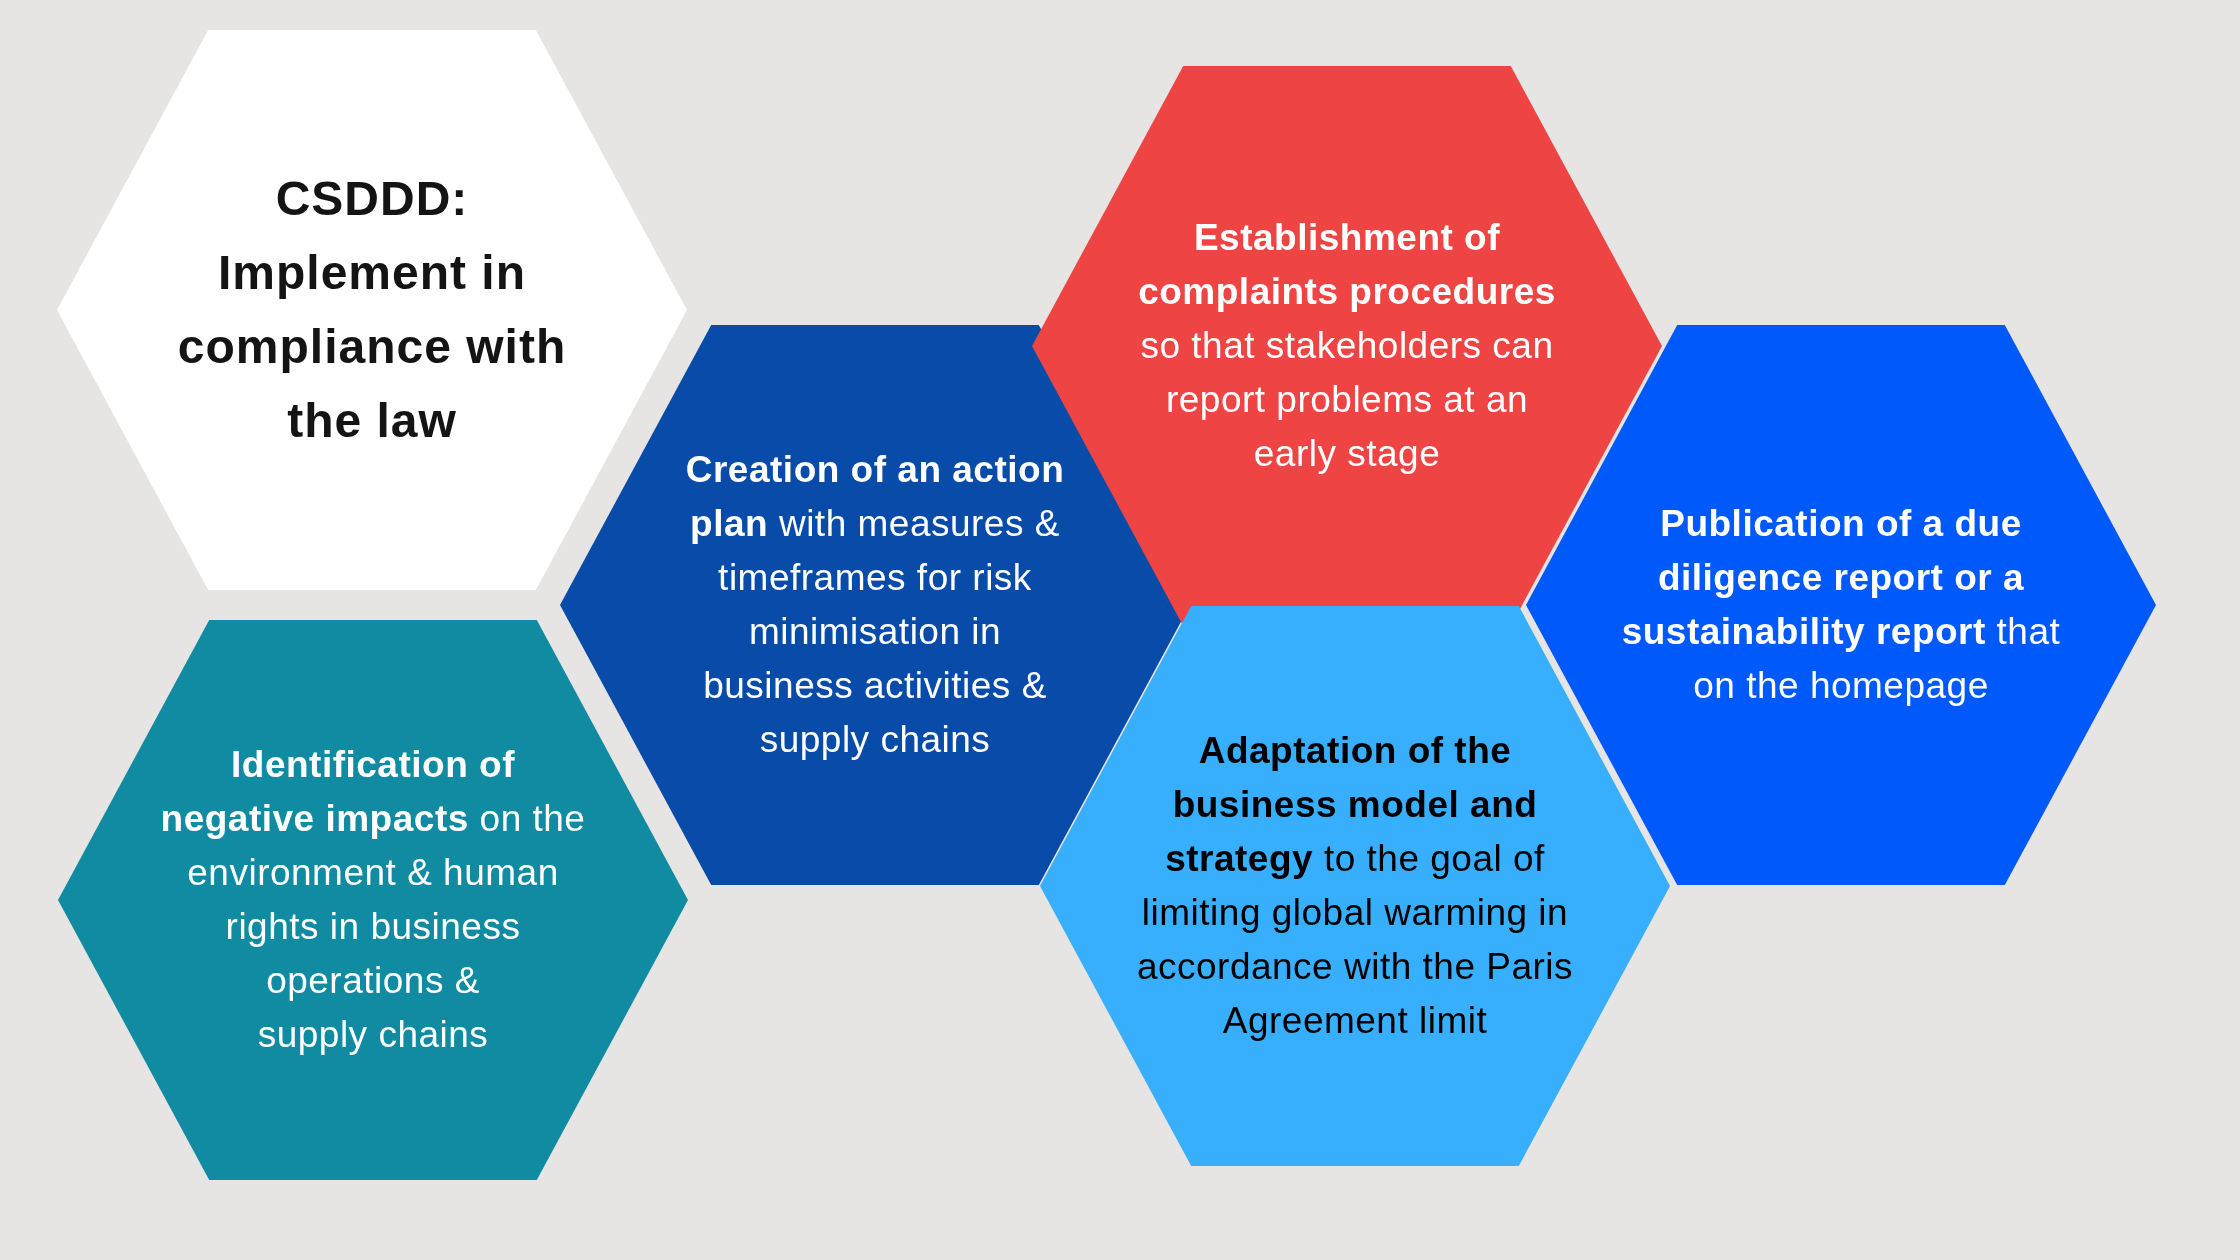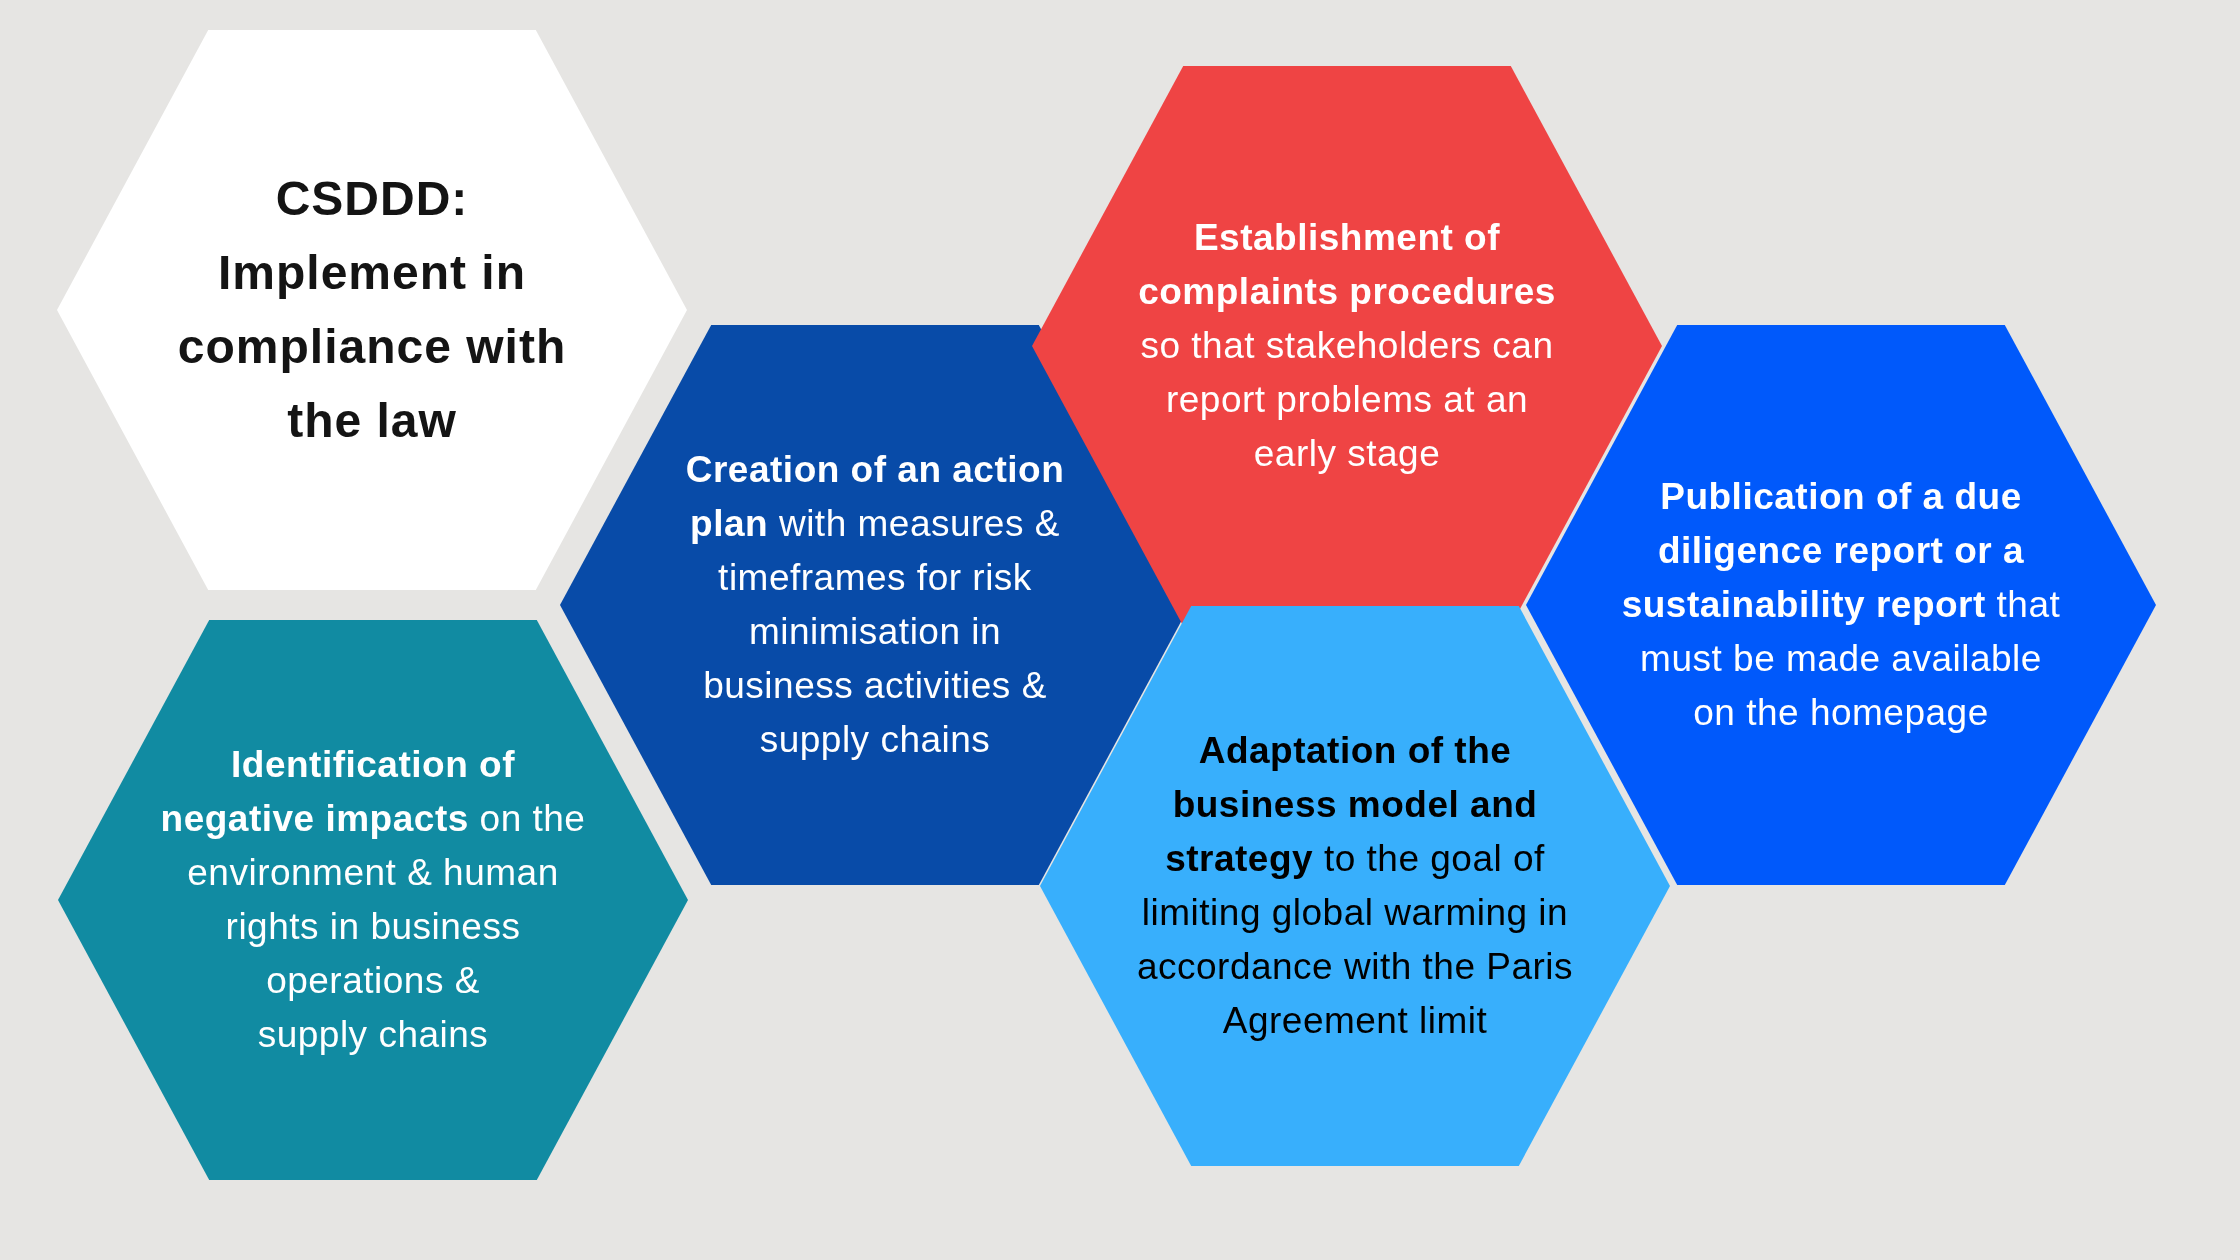--- a/index.html
+++ b/index.html
@@ -109,18 +109,17 @@
       <div class="line"><span>accordance with the Paris</span></div>
       <div class="line"><span>Agreement limit</span></div>
     </div>
   </div>
 
   <div class="hex hex6" style="background: rgb(0, 89, 251); color: rgb(255, 255, 255);">
     <div class="hex-body">
       <div class="line"><span class="b">Publication of a due</span></div>
       <div class="line"><span class="b">diligence report or a</span></div>
       <div class="line"><span class="b">sustainability report</span><span> that</span></div>
-      <div class="line"><span>must be made available</span></div>
       <div class="line"><span>on the homepage</span></div>
     </div>
   </div>
 
 </div>
 
 </body></html>

